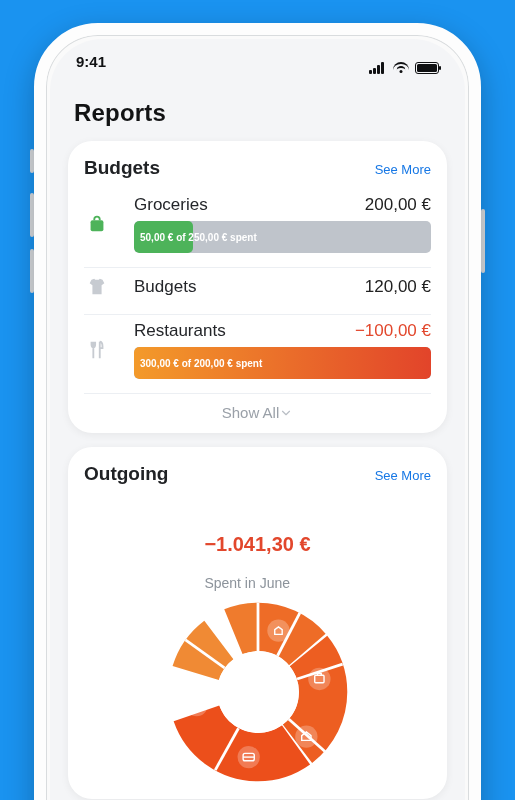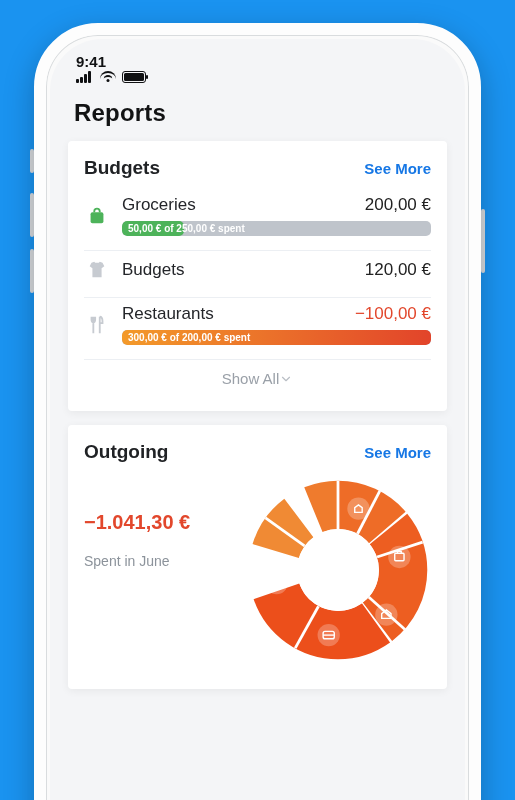--- a/index.html
+++ b/index.html
@@ -35,61 +35,61 @@
   .side-btn.l2{left:-4px;top:170px;width:4px;height:44px;}
   .side-btn.l3{left:-4px;top:226px;width:4px;height:44px;}
   .side-btn.r1{right:-4px;top:186px;width:4px;height:64px;}
   .notch{
     position:absolute;top:4px;left:50%;transform:translateX(-50%);
     width:108px;height:24px;background:#f3f4f6;border-radius:14px;
   }
   .screen{position:absolute;inset:4px;border-radius:52px;background:#f4f5f7;overflow:hidden;}
   .status-bar{
     height:44px;padding:14px 26px 0;display:flex;justify-content:space-between;
-    font-weight:700;font-size:15px;color:#101113;flex-direction:column;
+    font-weight:700;font-size:15px;color:#101113;
   }
   .s-icons{display:flex;gap:6px;align-items:center;}
   .cell{width:18px;height:12px;display:flex;gap:1px;align-items:flex-end;}
   .cell i{display:block;width:3px;background:#101113;border-radius:1px;}
   .cell i:nth-child(1){height:4px}.cell i:nth-child(2){height:6px}
   .cell i:nth-child(3){height:9px}.cell i:nth-child(4){height:12px}
   .wifi{width:16px;height:12px;position:relative;}
   .wifi::before,.wifi::after,.wifi span{
     content:"";position:absolute;border:2px solid #101113;border-bottom:none;border-left:none;border-right:none;
     border-radius:10px 10px 0 0;left:50%;transform:translateX(-50%);
   }
   .wifi::before{top:0;width:16px;height:8px;border-width:2px;}
   .wifi::after{top:4px;width:9px;height:5px;}
   .wifi span{top:8px;width:3px;height:3px;background:#101113;border-radius:50%;border:none;}
   .batt{width:24px;height:12px;border:1.5px solid #101113;border-radius:3px;position:relative;}
   .batt::after{content:"";position:absolute;right:-3px;top:3px;width:2px;height:4px;background:#101113;border-radius:1px;}
   .batt i{position:absolute;inset:1px;background:#101113;border-radius:1.5px;}
   .content{padding:0 18px 0;}
   .title{font-size:24px;font-weight:800;color:#121314;letter-spacing:.2px;margin:16px 6px 14px;}
-  .card{background:var(--panel);border-radius:4px;box-shadow:0 2px 8px rgba(0,0,0,.06);padding:16px 16px 12px;margin-bottom:14px;}
+  .card{background:var(--panel);border-radius:24px;box-shadow:0 2px 8px rgba(0,0,0,.06);padding:16px 16px 0;margin-bottom:14px;}
   .card-head{display:flex;justify-content:space-between;align-items:baseline;margin-bottom:10px;}
   .card-title{font-size:19px;font-weight:700;color:#202225;}
-  .see-more{color:var(--blue);font-size:15px;font-weight:700;}
-  .budget-row{display:flex;align-items:center;gap:12px;padding:6px 0 4px;}
+  .see-more{color:var(--blue);font-size:13px;font-weight:400;}
+  .budget-row{display:flex;align-items:center;gap:24px;padding:6px 0 4px;}
   .budget-icon{width:26px;height:26px;display:flex;align-items:center;justify-content:center;}
   .bag svg,.tee svg,.fork svg{display:block;}
   .budget-body{flex:1;min-width:0;}
   .budget-top{display:flex;justify-content:space-between;align-items:baseline;font-size:17px;}
   .budget-name{color:#24262a;font-weight:500;}
   .budget-amt{color:#222;font-weight:500;}
   .budget-amt.neg{color:var(--negative);}
-  .bar{position:relative;height:15px;margin-top:6px;background:var(--gray);border-radius:5px;overflow:hidden;}
+  .bar{position:relative;height:32px;margin-top:6px;background:var(--gray);border-radius:5px;overflow:hidden;}
   .bar .fill{position:absolute;top:0;left:0;height:100%;border-radius:5px;}
   .bar .cap{position:absolute;left:6px;top:0;height:100%;display:flex;align-items:center;font-size:10px;font-weight:700;color:#fff;white-space:nowrap;}
   .hr{height:1px;background:#eceff3;margin:10px 0 0;}
   .show-all{display:flex;justify-content:center;align-items:center;color:#9aa0a8;font-size:15px;padding:10px 2px 12px;}
   .chev{width:14px;height:14px;}
   .chev svg path{stroke:#b9bec5;}
   
-  .outgoing{display:flex;gap:8px;align-items:flex-start;padding:4px 0 14px;}
+  .outgoing{display:flex;gap:8px;align-items:center;padding:4px 0 14px;flex-direction:column;}
   .out-left{flex:1;padding-top:34px;}
   .out-amount{font-size:20px;font-weight:600;color:var(--negative);}
   .out-sub{font-size:14px;color:#8c939b;margin-top:19px;}
   .donut-wrap{width:186px;height:186px;position:relative;}
   .donut-wrap svg{display:block;}
   .donut-icons circle{fill:rgba(255,255,255,0.25);}
   .donut-icons line,.donut-icons path,.donut-icons rect{stroke:#fff;}
 </style>
 </head>
 <body>

